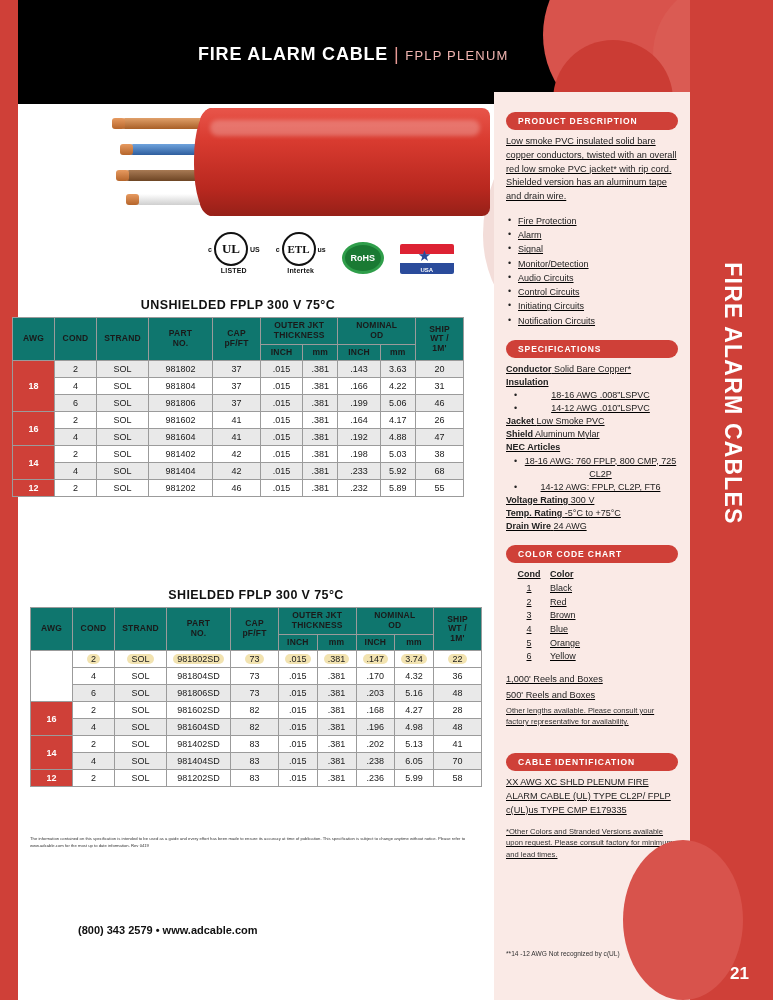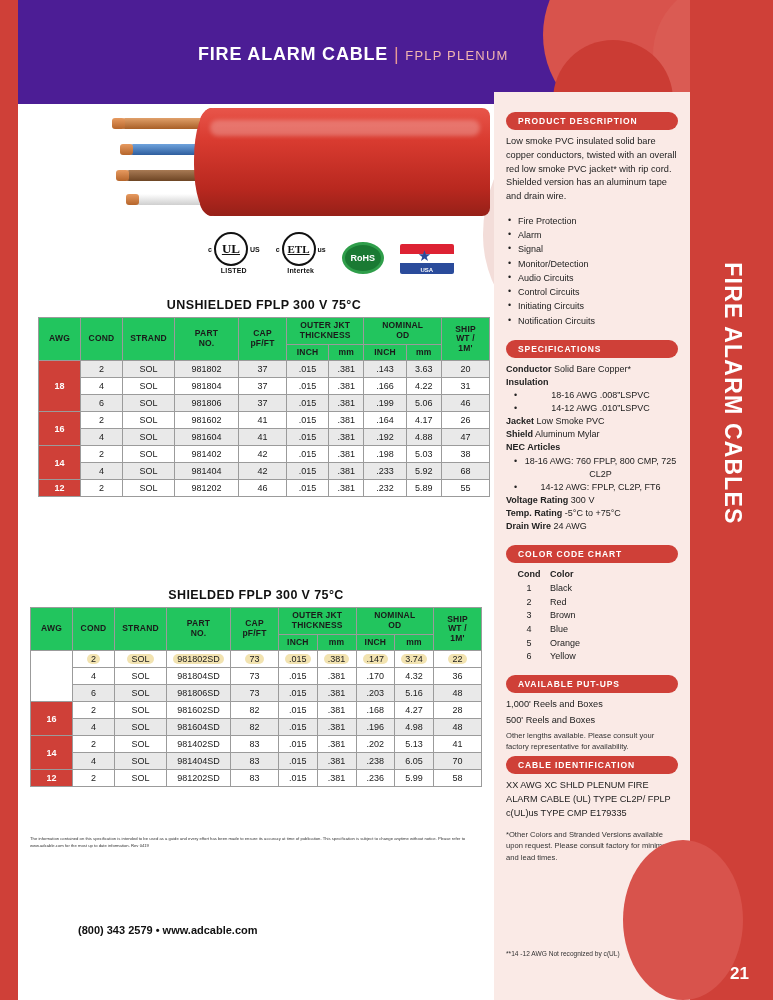--- a/index.html
+++ b/index.html
@@ -12,21 +12,21 @@
   .page { position: relative; width: 773px; height: 1000px; background: #fff; }
 
   
   .left-bar {
     position: absolute; left: 0; top: 0; width: 18px; height: 1000px;
     background: #cf4038;
   }
   
   .header {
     position: absolute; left: 18px; top: 0; width: 755px; height: 104px;
-    background: #4c1d95; overflow: hidden;
+    background: #000000; overflow: hidden;
   }
   .header .blob1 {
     position: absolute; right: 40px; top: -60px; width: 190px; height: 190px;
     border-radius: 50%; background: #d8534c;
   }
   .header .blob2 {
     position: absolute; right: -30px; top: -20px; width: 150px; height: 150px;
     border-radius: 50%; background: #da5b53;
   }
   .header .blob3 {
@@ -83,21 +83,20 @@
   }
 
   
   .certs { position: absolute; left: 208px; top: 232px; display: flex; gap: 16px; align-items: flex-end; z-index: 3; }
   .cert { text-align: center; }
   .cert-mark {
     width: 34px; height: 34px; border-radius: 50%;
     border: 2.6px solid #111; display: flex; align-items: center; justify-content: center;
     font-weight: bold; font-size: 13px; color: #111; margin: 0 auto;
     font-family: "Liberation Serif", serif;
-    text-decoration: underline;
   }
   .cert-row { display: flex; align-items: center; justify-content: center; gap: 2px; }
   .cert-side { font-size: 7px; font-weight: bold; color: #111; }
   .cert-label { font-size: 7px; font-weight: bold; color: #111; margin-top: 1px; letter-spacing: .2px;}
   .cert-rohs {
     width: 42px; height: 32px; border-radius: 50%;
     background: #1a7a33; color: #fff; font-size: 9px; font-weight: bold;
     display: flex; align-items: center; justify-content: center;
     border: 3px solid #2f9e4a;
   }
@@ -114,21 +113,21 @@
     text-align: center; font-size: 12.5px; font-weight: bold; color: #111;
     letter-spacing: .4px; margin-bottom: 5px;
   }
   .table-wrap { position: absolute; z-index: 3; }
   table.spec { border-collapse: collapse; width: 452px; font-size: 8px; }
   table.spec th, table.spec td {
     border: 1px solid #9b9b9b; text-align: center; color: #1a1a1a;
     font-family: "Liberation Sans", sans-serif;
   }
   table.spec thead th {
-    background: #22c55e; font-size: 8.5px; font-weight: bold; padding: 3px 1px;
+    background: #0f766e; font-size: 8.5px; font-weight: bold; padding: 3px 1px;
     letter-spacing: .2px; line-height: 1.15;
   }
   table.spec tbody td { height: 17px; font-size: 9px; padding: 0 1px; }
   table.spec tbody tr.odd td { background: #e9e9e9; }
   table.spec tbody tr.even td { background: #ffffff; }
   td.awg {
     background: #cf4038 !important; color: #fff !important;
     font-weight: bold; font-size: 12px;
   }
   tr.hl td { background: #ffffff !important; }
@@ -159,21 +158,21 @@
     color: #111; letter-spacing: .1px; white-space: nowrap;
   }
   .footer-contact {
     font-size: 11px; font-weight: bold; color: #111; white-space: nowrap;
     margin-top: 6px;
   }
 
   
   .sidebar {
     position: absolute; left: 494px; top: 92px; width: 196px; height: 908px;
-    background: #faeae6; z-index: 4; padding: 18px 12px 0 12px;
+    background: #faeae6; z-index: 4; padding: 18px 12px 0 12px; text-decoration: underline;
   }
   .pill {
     background: #cf4038; color: #fff; border-radius: 11px;
     font-size: 8.5px; font-weight: bold; letter-spacing: .9px;
     padding: 4px 12px; display: inline-block; margin-bottom: 5px;
     width: 100%;
   }
   .sb-body { font-size: 8.6px; line-height: 1.52; color: #222; margin-bottom: 10px; }
   .sb-body.lg { font-size: 9.2px; line-height: 1.5; }
   ul.sb-list { list-style: none; margin: 0 0 10px 2px; }
@@ -268,21 +267,21 @@
       <div class="cert-rohs">RoHS</div>
     </div>
     <div class="cert">
       <div class="cert-usa">
         <span class="star">★</span>
         <span class="usatxt">USA</span>
       </div>
     </div>
   </div>
 
-  <div class="table-wrap" style="left:38px; top:298px;">
+  <div class="table-wrap" style="left:12px; top:298px;">
     <div class="tbl-title">UNSHIELDED FPLP 300 V 75°C</div>
     <table class="spec">
       <thead>
         <tr>
           <th rowspan="2" style="width:42px">AWG</th>
           <th rowspan="2" style="width:42px">COND</th>
           <th rowspan="2" style="width:52px">STRAND</th>
           <th rowspan="2" style="width:64px">
             <span>PART</span><br><span>NO.</span>
           </th>
@@ -623,24 +622,23 @@
             <div class="cc-c">Orange</div>
           </div>
           <div class="cc-row">
             <div class="cc-n">6</div>
             <div class="cc-c">Yellow</div>
           </div>
         </div>
     </div>
     <div style="height:9px"></div>
 
-    <div class="pill">AVAILABLE PUT-UPS</div>
     <div class="sb-body lg" style="margin-bottom:2px">1,000' Reels and Boxes</div>
     <div class="sb-body lg" style="margin-bottom:2px">500' Reels and Boxes</div>
-    <div class="small-note" style="margin-bottom:2px">Other lengths available. Please consult your factory representative for availability.</div>
+    <div class="small-note" style="margin-bottom:24px">Other lengths available. Please consult your factory representative for availability.</div>
 
     <div class="pill">CABLE IDENTIFICATION</div>
     <div class="sb-body lg" style="margin-bottom:8px">XX AWG XC SHLD PLENUM FIRE ALARM CABLE (UL) TYPE CL2P/ FPLP c(UL)us TYPE CMP E179335</div>
     <div class="small-note">*Other Colors and Stranded Versions available upon request. Please consult factory for minimums and lead times.</div>
 
     <div class="footnote">**14 -12 AWG Not recognized by c(UL)</div>
   </div>
 
   <div class="vtab">
     <div class="vtab-blob"></div>

